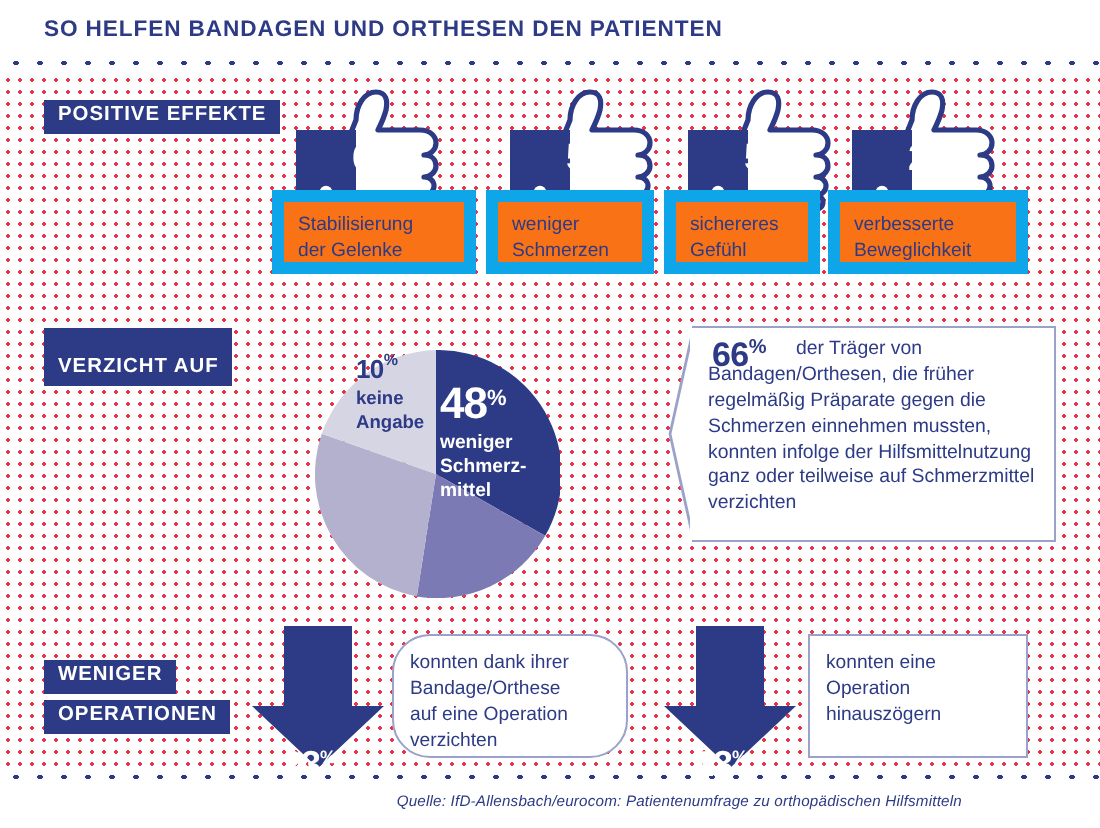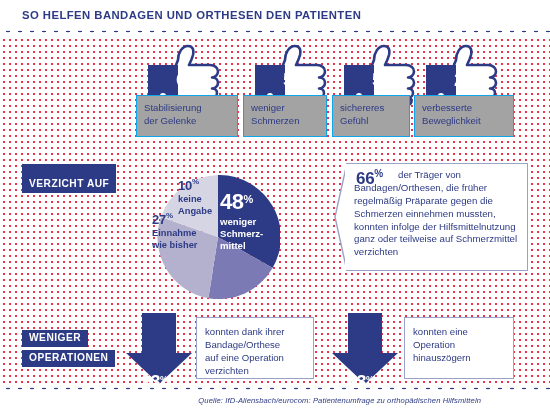--- a/index.html
+++ b/index.html
@@ -55,21 +55,21 @@
   #label-weniger span{
     display:block;background:#2d3a85;color:#fff;
     font-size:10.2px;font-weight:bold;letter-spacing:.5px;
     padding:3px 7px 4px 7px;line-height:1.0;margin-bottom:3px;
     width:max-content;
   }
   
   .thumbcard{position:absolute;top:44px;}
   .thumbbox{
     position:absolute;left:0;top:51px;
-    background:#a3a3a3;border:1px solid #0ea5e9;
+    background:#f97316;border:6px solid #0ea5e9;
     box-sizing:border-box;
     padding:6px 6px 5px 7px;
   }
   .thumbbox .cap{
     font-size:9.6px;color:#2d3a85;line-height:1.32;
   }
   .thumbsvg{position:absolute;left:8px;top:0;}
   .pctwrap{
     position:absolute;color:#fff;font-weight:bold;
     letter-spacing:-.5px;
@@ -122,20 +122,21 @@
 <body>
 
 <div id="infographic">
 
   <div class="title">SO HELFEN BANDAGEN UND ORTHESEN DEN PATIENTEN</div>
   <div class="rule-dots-blue"></div>
 
   <div class="redfield" id="field-main"></div>
   <div class="rule-dots-blue2"></div>
 
+  <div class="seclabel" id="label-positive">POSITIVE EFFEKTE</div>
 
   <div class="thumbcard" style="left:136px;width:102px;">
     <svg class="thumbsvg" width="86" height="62" viewBox="0 0 86 62">
       <path d="M34 16 C34 9, 38 2, 44 2 C49 2, 50 6, 49 11 C48 15, 46 19, 45 21 L66 21 C71 21, 74 24, 74 27.5 C74 31, 71 33.5, 68 33.5 C72 33.5, 74 36, 74 39 C74 42, 71 44.5, 68 44.5 C71 44.5, 73 46.5, 73 49 C73 51.5, 71 53.5, 68 53.5 C70 53.5, 71.5 55, 71.5 57 C71.5 59.5, 69.5 61, 66 61 L40 61 C34 61, 30 58, 30 52 L30 26 Z" fill="#ffffff" stroke="#2d3a85" stroke-width="2.6" stroke-linejoin="round"></path>
       <rect x="4" y="21" width="30" height="40" fill="#2d3a85"></rect>
       <circle cx="19" cy="52" r="3.1" fill="#ffffff"></circle>
     </svg>
     <div class="pctwrap" style="left:40px;top:25px;">
       <span class="pctnum">66</span><span class="pctsign">%</span>
     </div>
@@ -220,27 +221,20 @@
       <div style="font-size:9.6px;font-weight:bold;line-height:1.22;margin-top:1px;">
         <span>weniger</span><br>
         <span>Schmerz-</span><br>
         <span>mittel</span>
       </div>
     </div>
 
     
 
     
-    <div class="pielabel" style="left:-4px;top:34px;color:#2d3a85;">
-      <span style="font-size:13px;letter-spacing:-.3px;">27</span><span style="font-size:8px;vertical-align:super;">%</span>
-      <div style="font-size:9.3px;font-weight:bold;line-height:1.22;margin-top:0px;">
-        <span>Einnahme</span><br>
-        <span>wie bisher</span>
-      </div>
-    </div>
 
     
     <div class="pielabel" style="left:22px;top:0px;color:#2d3a85;">
       <span style="font-size:13px;letter-spacing:-.3px;">10</span><span style="font-size:8px;vertical-align:super;">%</span>
       <div style="font-size:9.3px;font-weight:bold;line-height:1.22;margin-top:0px;">
         <span>keine</span><br>
         <span>Angabe</span>
       </div>
     </div>
   </div>
@@ -265,21 +259,21 @@
   </div>
 
   <div class="downarrow" style="left:125px;top:313px;">
     <svg width="68" height="72" viewBox="0 0 68 72">
       <path d="M17 0 L51 0 L51 40 L67 40 L34 71 L1 40 L17 40 Z" fill="#2d3a85"></path>
     </svg>
   </div>
   <div class="arrowpct" style="left:141px;top:336px;">
     <span class="n">23</span><span class="s">%</span>
   </div>
-  <div class="opbox" style="left:196px;top:317px;width:118px;height:62px;">
+  <div class="opbox" style="left:196px;top:317px;width:118px;height:62px;border-radius:19px;">
     <div class="cap">
       <span>konnten dank ihrer</span><br>
       <span>Bandage/Orthese</span><br>
       <span>auf eine Operation</span><br>
       <span>verzichten</span>
     </div>
   </div>
 
   <div class="downarrow" style="left:331px;top:313px;">
     <svg width="68" height="72" viewBox="0 0 68 72">

